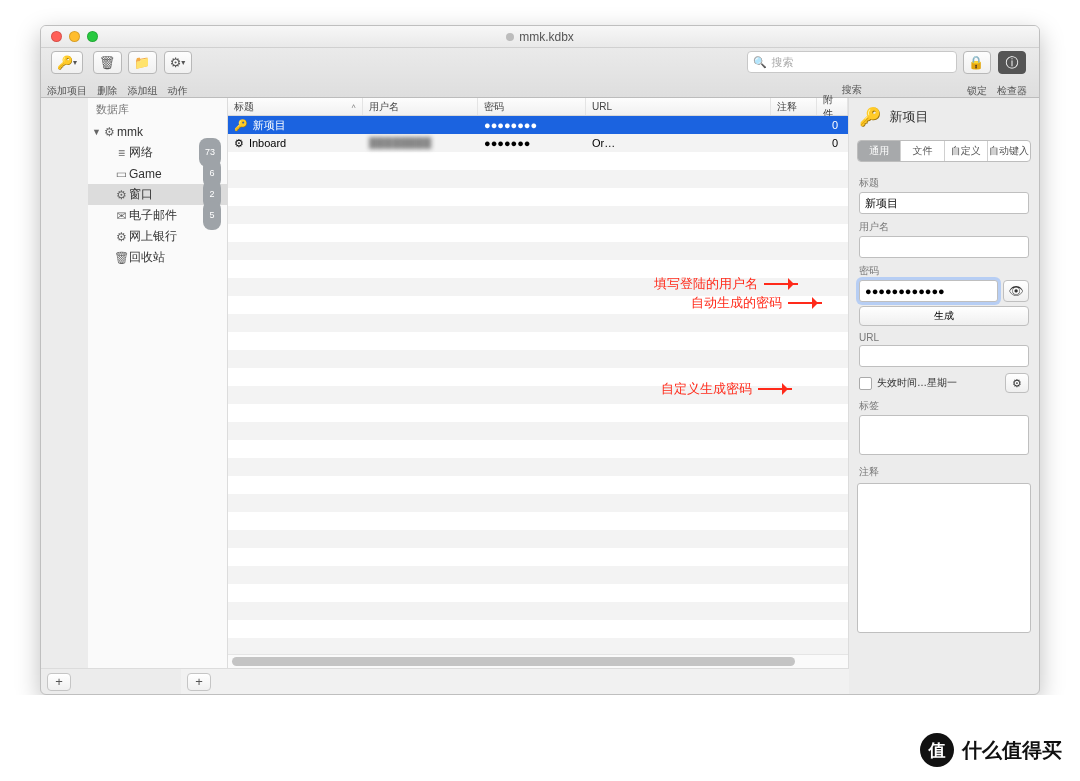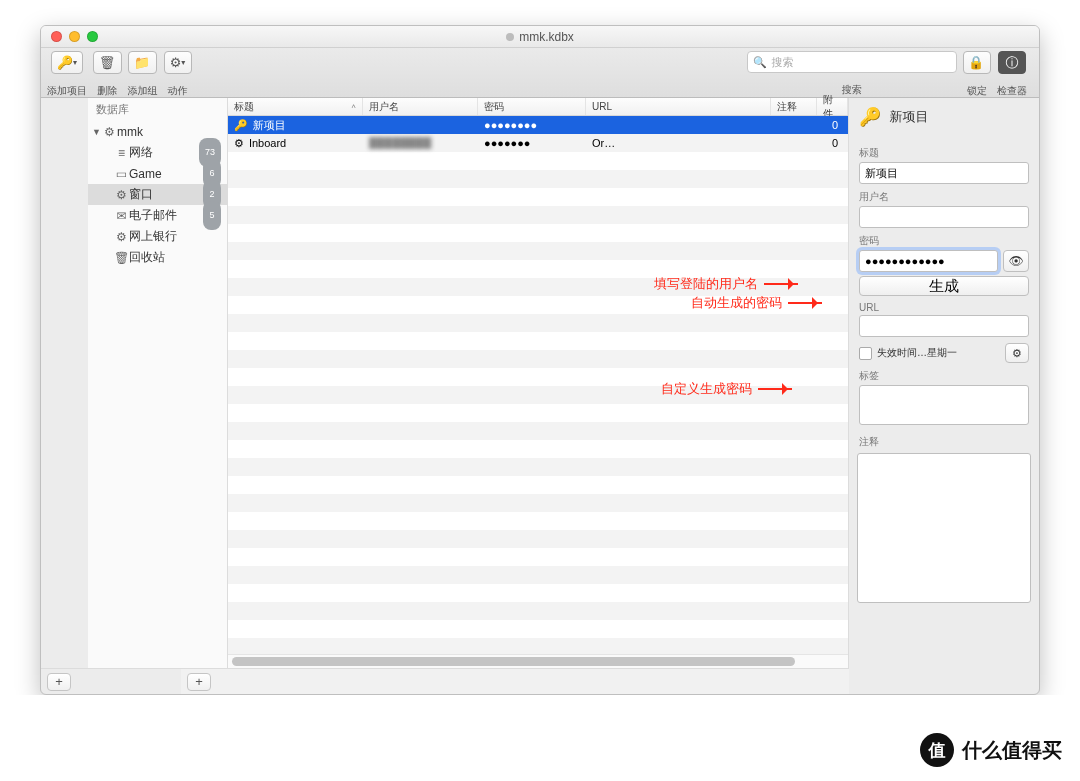--- a/index.html
+++ b/index.html
@@ -52,21 +52,21 @@
 .segment{display:flex;margin:4px 8px;border:1px solid #bdbdbd;border-radius:4px;overflow:hidden;background:#fff;}
 .seg{flex:1;text-align:center;padding:3px 0;font-size:10px;border-right:1px solid #d0d0d0;color:#555;}
 .seg:last-child{border-right:none;}
 .seg.active{background:#a7a9ab;color:#fff;}
 .form{padding:4px 10px;}
 .flbl{font-size:10px;color:#777;margin:6px 0 2px;}
 .fin{width:100%;height:22px;border:1px solid #bfbfbf;border-radius:3px;background:#fff;padding:0 5px;font-size:11px;box-shadow:0 0 0 2px rgba(120,160,255,.0);}
 .fin.focus{box-shadow:0 0 0 3px rgba(120,170,255,.45);}
 .passrow{display:flex;gap:5px;align-items:center;}
 .eye{width:26px;height:22px;border:1px solid #bfbfbf;border-radius:4px;background:linear-gradient(#fff,#efefef);display:flex;align-items:center;justify-content:center;font-size:12px;}
-.genbtn{width:100%;height:20px;margin-top:4px;border:1px solid #bfbfbf;border-radius:4px;background:linear-gradient(#fff,#efefef);font-size:15px;}
+.genbtn{width:100%;height:20px;margin-top:4px;border:1px solid #bfbfbf;border-radius:4px;background:linear-gradient(#fff,#efefef);font-size:10px;}
 .exprow{display:flex;align-items:center;gap:5px;margin-top:6px;}
 .chk{width:13px;height:13px;border:1px solid #aaa;border-radius:2px;background:#fff;}
 .gear{width:24px;height:20px;border:1px solid #bfbfbf;border-radius:4px;background:linear-gradient(#fff,#efefef);margin-left:auto;text-align:center;font-size:11px;line-height:18px;}
 .tarea{width:100%;height:40px;border:1px solid #bfbfbf;border-radius:3px;background:#fff;}
 .notes-box{width:calc(100% - 16px);margin:4px 8px;height:150px;border:1px solid #bfbfbf;border-radius:3px;background:#fff;}
 .anno{position:absolute;color:#ff2a1a;font-size:13px;font-weight:500;display:flex;align-items:center;}
 .arrow{display:inline-block;width:34px;height:2px;background:#ff2a1a;margin-left:6px;position:relative;}
 .arrow:after{content:"";position:absolute;right:-2px;top:-5px;border:6px solid transparent;border-left-color:#ff2a1a;}
 .watermark{position:fixed;right:18px;bottom:14px;display:flex;align-items:center;gap:8px;color:#111;font-size:20px;font-weight:600;}
 .wm-badge{width:34px;height:34px;border-radius:50%;background:#111;color:#fff;display:flex;align-items:center;justify-content:center;font-size:17px;}
@@ -232,20 +232,26 @@
       <div class="hscroll">
           <div class="hscroll-thumb"></div>
         </div>
     </div>
 
     <div class="inspector">
       <div class="insp-head">
         <span class="ki">🔑</span>
         <span class="insp-title">新项目</span>
       </div>
+      <div class="segment">
+        <div class="seg active">通用</div>
+        <div class="seg">文件</div>
+        <div class="seg">自定义</div>
+        <div class="seg">自动键入</div>
+      </div>
       <div class="form">
         <div class="flbl">标题</div>
         <input class="fin" value="新项目" style="">
         <div class="flbl">用户名</div>
         <input class="fin" style="">
         <div class="flbl">密码</div>
         <div class="passrow">
           <input class="fin focus" style="flex: 1 1 0%;" value="●●●●●●●●●●●●">
           <div class="eye">
               <span>👁</span>

